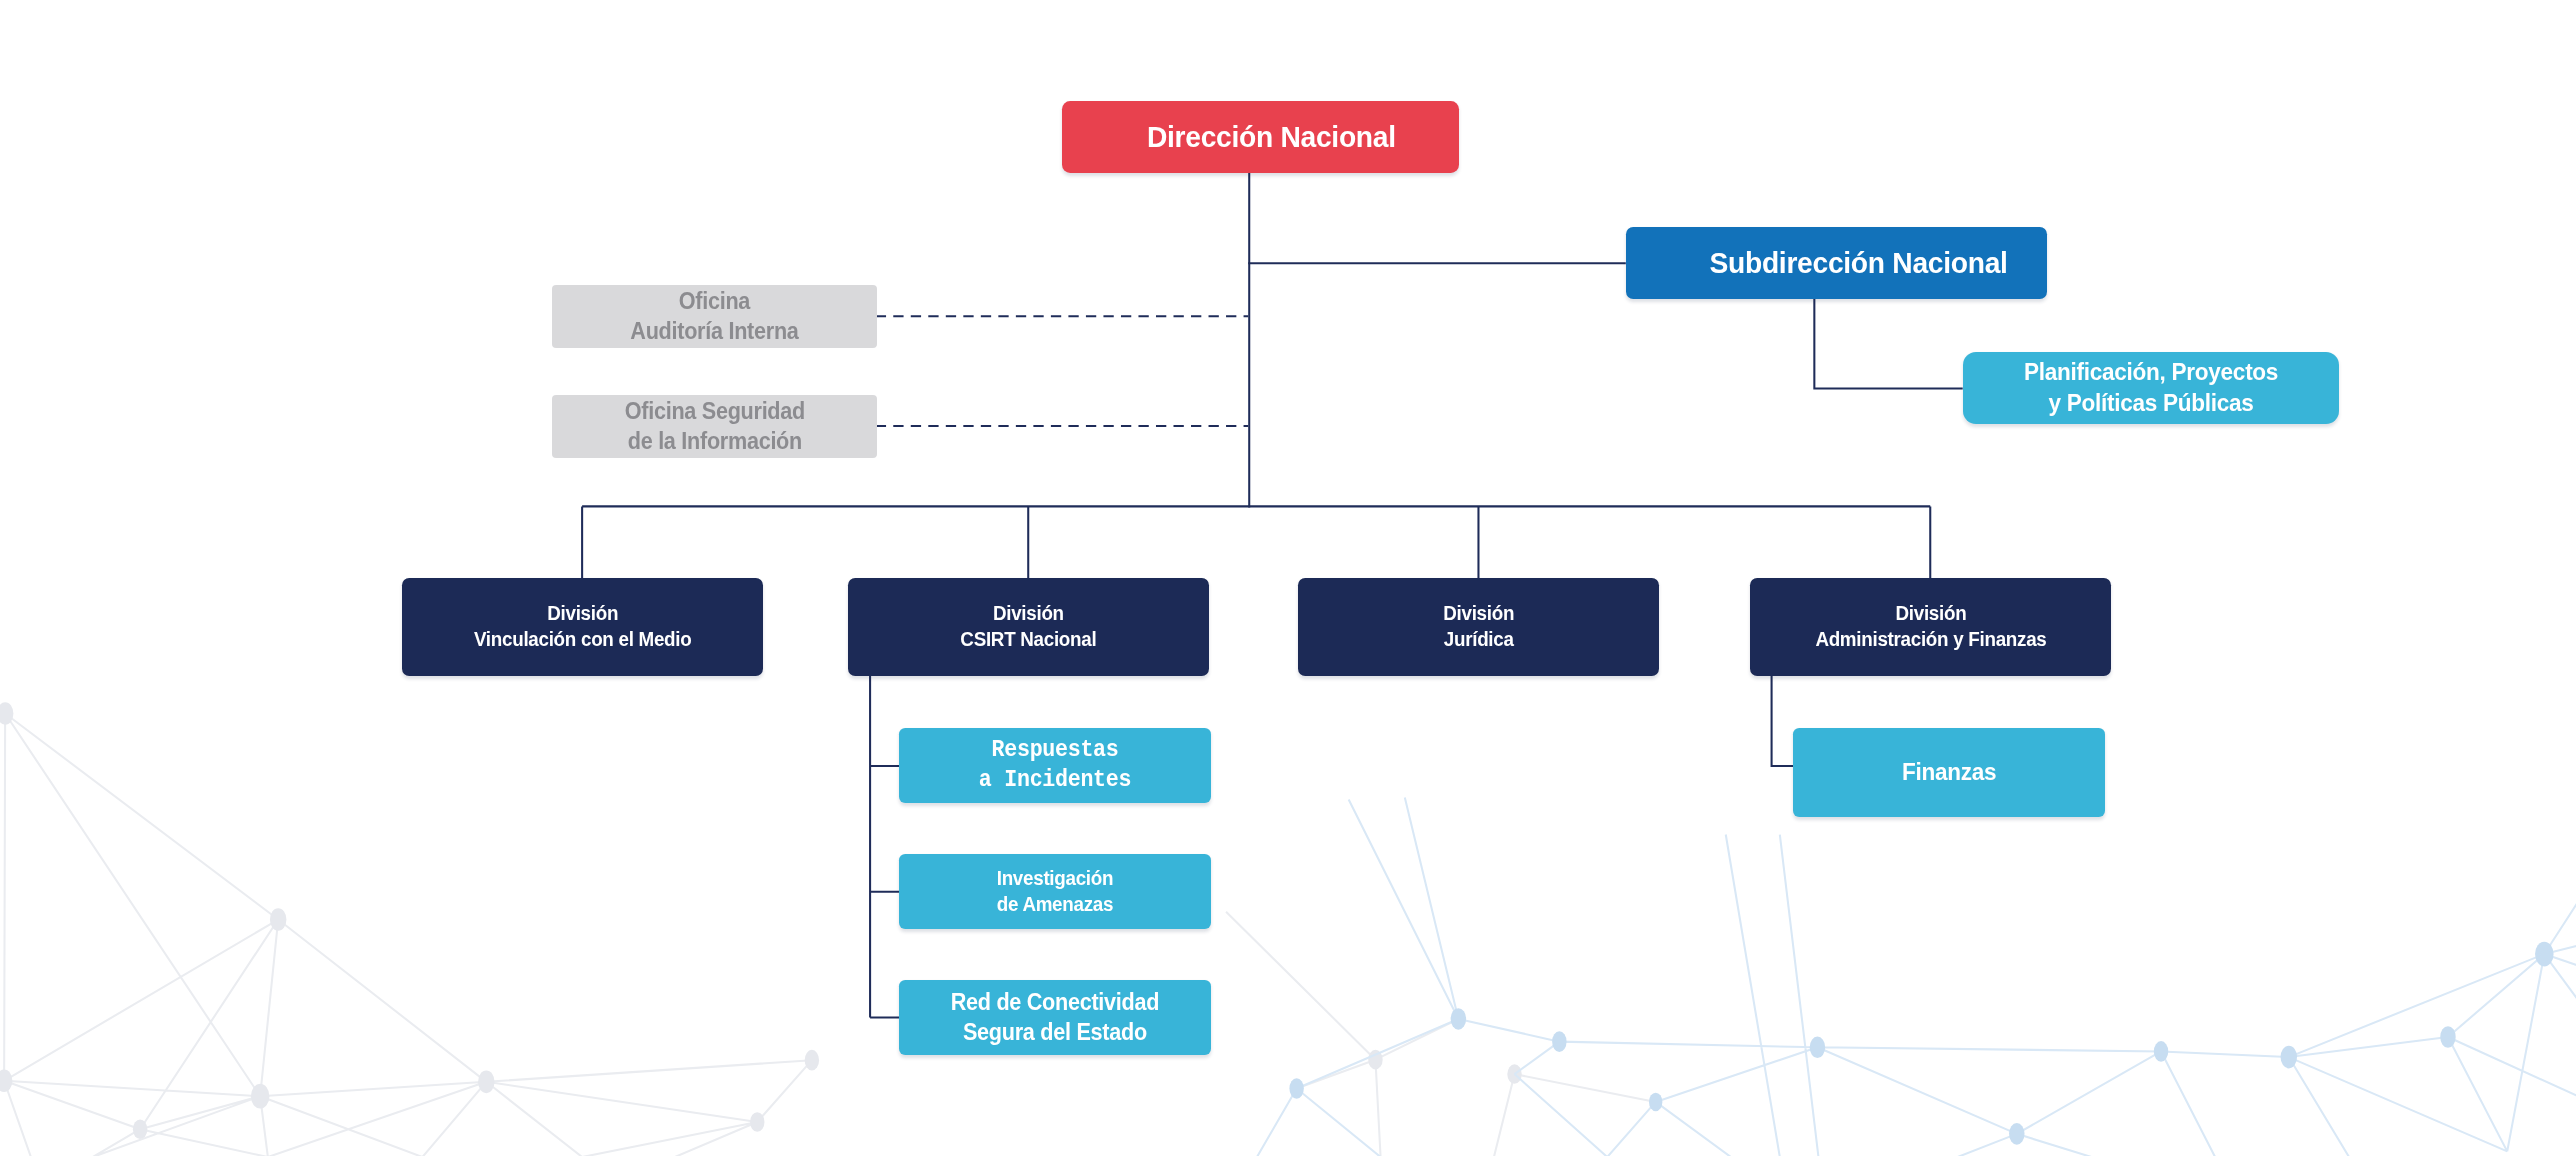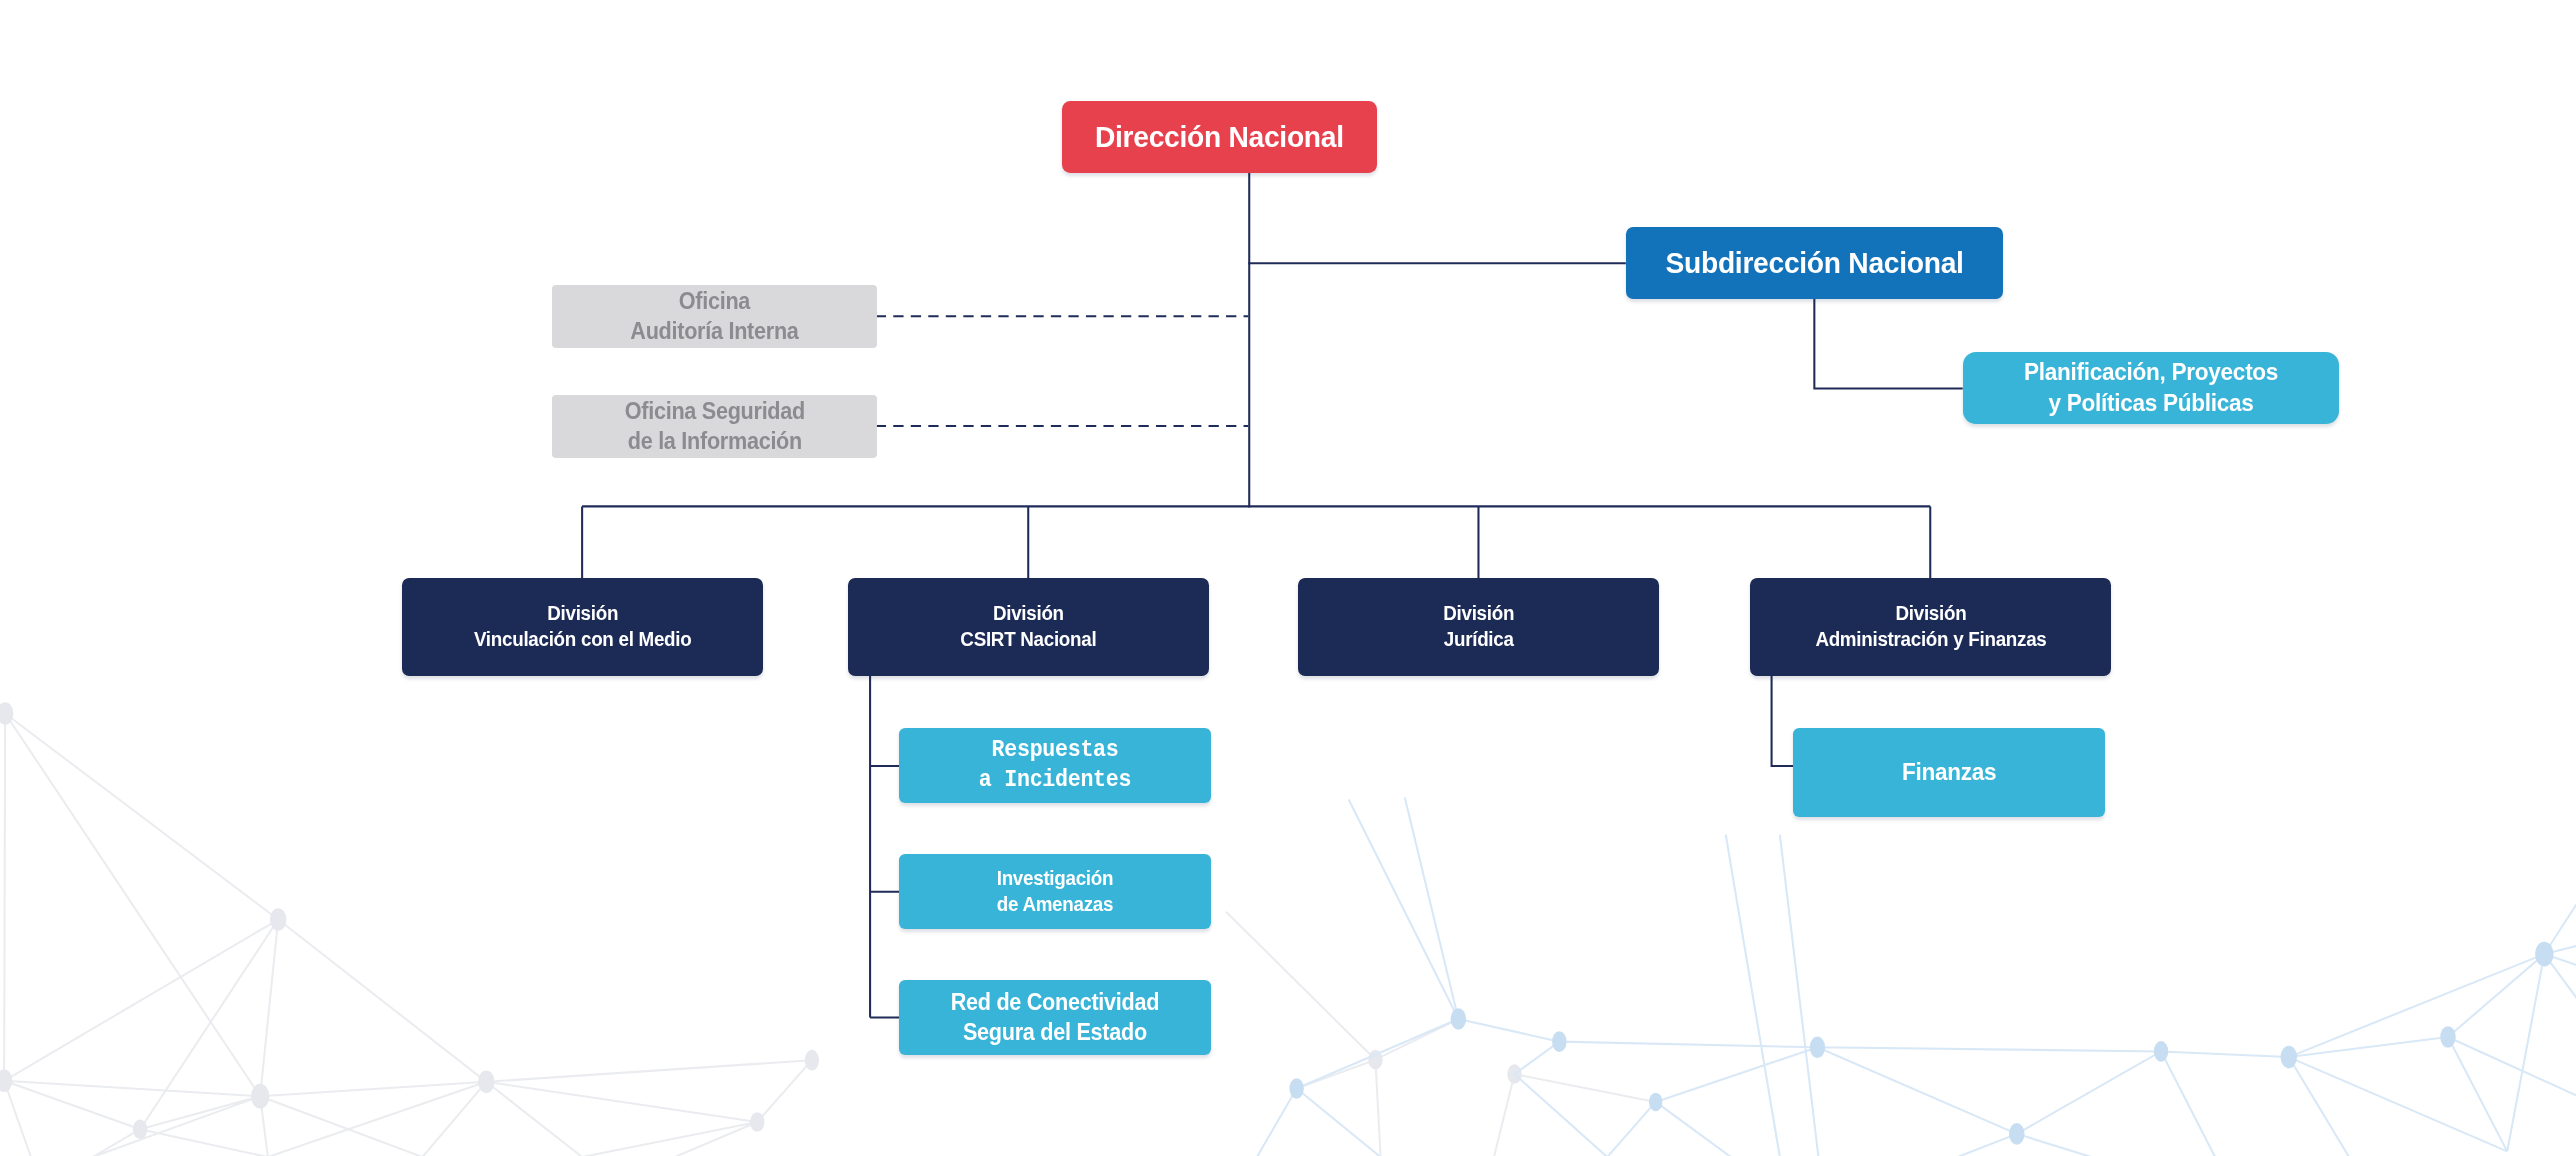--- a/index.html
+++ b/index.html
@@ -84,25 +84,25 @@
     <path d="M2423 511 L3156 511"></path>
     <path d="M3522 580 L3522 754 L3810 754"></path>
     <path d="M1700 614 L2423 614" stroke-dasharray="20 14"></path>
     <path d="M1700 827 L2423 827" stroke-dasharray="20 14"></path>
     <path d="M1130 983 L3747 983"></path>
     <path d="M1130 983 L1130 1124 M1996 983 L1996 1124 M2870 983 L2870 1124 M3747 983 L3747 1124"></path>
     <path d="M1689 1312 L1689 1975 M1689 1487 L1746 1487 M1689 1731 L1746 1731 M1689 1975 L1746 1975"></path>
     <path d="M3439 1312 L3439 1487 L3483 1487"></path>
   </svg>
 
-  <div class="box red" style="left:1062px;top:101px;width:315px;height:72px;">
+  <div class="box red" style="left:1062px;top:101px;width:376px;height:72px;padding-left:21px;">
     <span class="t">Dirección Nacional</span>
   </div>
 
-  <div class="box blue" style="left:1626px;top:227px;width:377px;height:72px;">
+  <div class="box blue" style="left:1626px;top:227px;width:377px;height:72px;padding-left:44px;">
     <span class="t">Subdirección Nacional</span>
   </div>
 
   <div class="box gray" style="left:552px;top:285px;width:325px;height:63px;">
     <span class="t">Oficina
 Auditoría Interna</span>
   </div>
 
   <div class="box gray" style="left:552px;top:395px;width:325px;height:63px;">
     <span class="t">Oficina Seguridad

